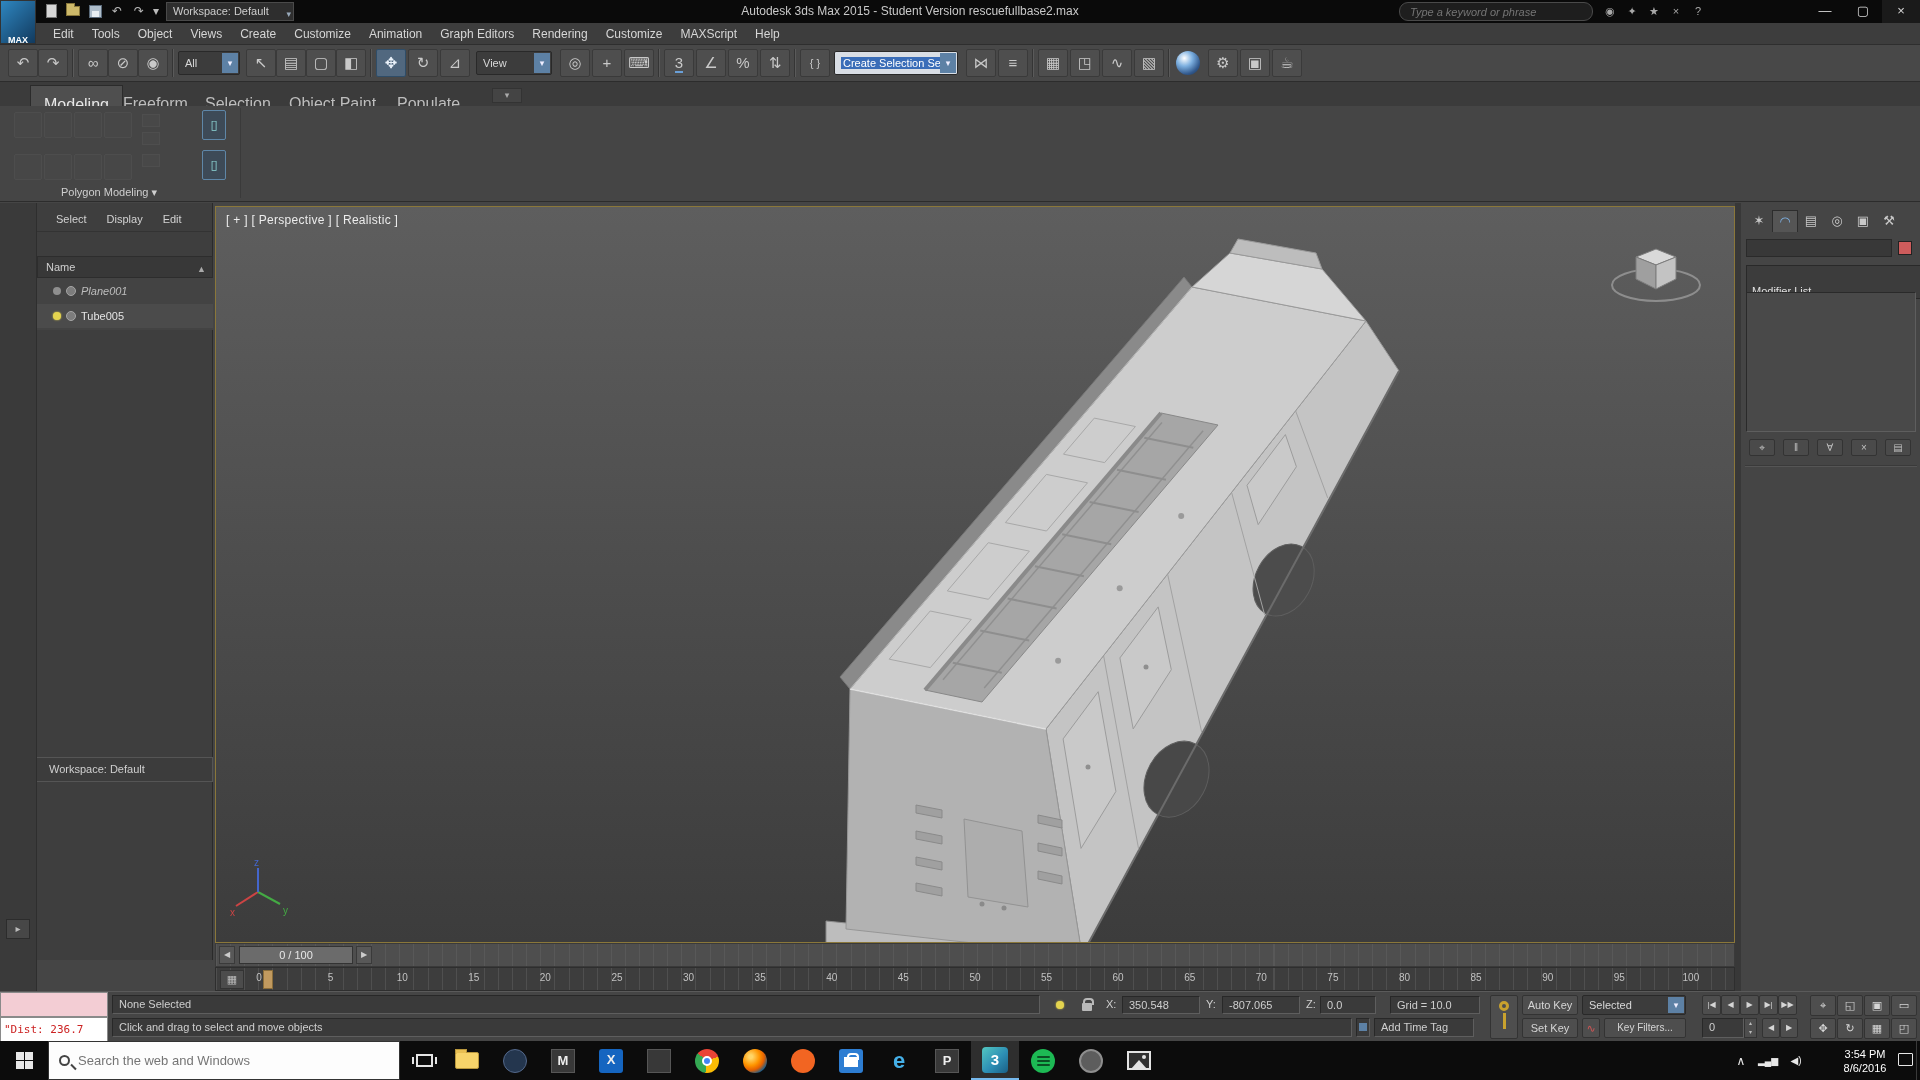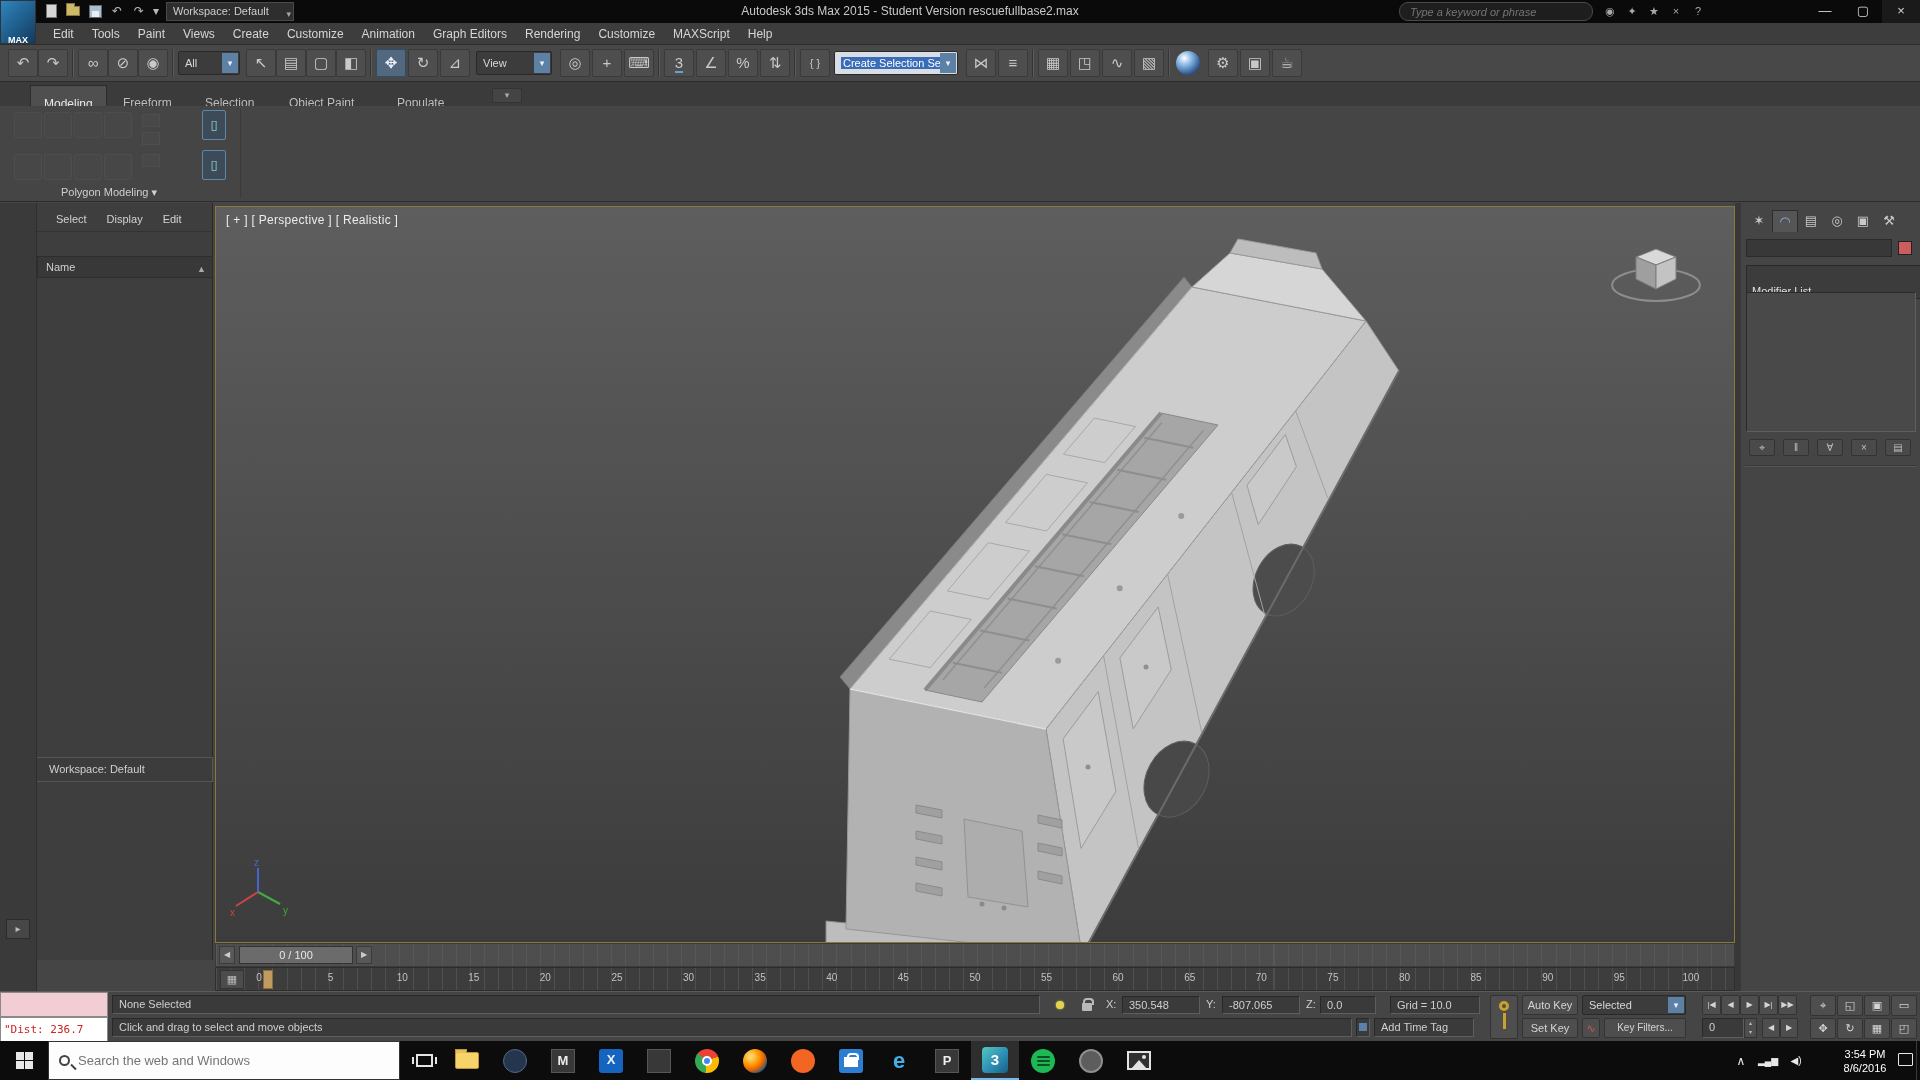--- a/index.html
+++ b/index.html
@@ -43,21 +43,21 @@
   .combo{position:absolute;top:6px;height:24px;background:#3c3c3c;border:1px solid #292929;color:#d8d8d8;font-size:11px;line-height:22px;
     padding:0 6px;border-radius:2px}
   .combo .arr{position:absolute;right:1px;top:1px;width:16px;height:20px;background:#5d81a5;color:#eef;font-size:9px;text-align:center;line-height:20px}
   #sel-set-combo{background:#d9dee5;color:#123}
   #sel-set-combo .seltext{background:#3a6db8;color:#fff;padding:0 2px}
   .matball{position:absolute;top:6px;width:24px;height:24px;border-radius:50%;background:radial-gradient(circle at 35% 30%,#fff,#7db0e0 35%,#31588c 70%,#18304e)}
   .snapnum{border-bottom:2px solid #6aa0d8}
 
   
   #ribbon-tabs{position:absolute;left:0;top:82px;width:1920px;height:24px;background:#3b3b3b}
-  .rtab{position:absolute;top:3px;height:21px;font-size:12px;color:#bdbdbd;padding:8px 13px;line-height:21px}
+  .rtab{position:absolute;top:3px;height:21px;font-size:16px;color:#bdbdbd;padding:8px 13px;line-height:21px}
   .rtab.active{background:#4f4f4f;color:#e8e8e8;border:1px solid #2b2b2b;border-bottom:none}
   #ribbon-opts{position:absolute;left:492px;top:6px;width:30px;height:15px;background:#444;border:1px solid #333;color:#aaa;
     font-size:9px;text-align:center;line-height:13px}
   #ribbon-body{position:absolute;left:0;top:106px;width:1920px;height:96px;background:#454545;border-bottom:1px solid #2c2c2c}
   .dimbtn{position:absolute;width:28px;height:26px;background:#4a4a4a;border:1px solid #555;border-radius:2px;opacity:.55}
   .minibtn{position:absolute;width:18px;height:13px;background:#4a4a4a;border:1px solid #555;opacity:.6}
   .hibtn{position:absolute;width:24px;height:30px;background:#3d4a57;border:1px solid #5f87a8;border-radius:2px;color:#8fd8d8;
     font-size:13px;text-align:center;line-height:28px}
   #pm-label{position:absolute;left:14px;top:80px;width:190px;font-size:11px;color:#cfcfcf;text-align:center}
   #ribbon-divider{position:absolute;left:240px;top:2px;width:1px;height:90px;background:#3a3a3a}
@@ -205,21 +205,21 @@
     <div class="comm-ic" style="left:1688px"><span>?</span></div>
     <div class="winctl" style="left:1806px"><span>—</span></div>
     <div class="winctl" style="left:1844px"><span>▢</span></div>
     <div class="winctl" id="wc-close" style="left:1882px"><span>×</span></div>
   </div>
   <div id="applogo">MAX</div>
 
   <div id="menubar">
     <span class="menu-item">Edit</span>
     <span class="menu-item">Tools</span>
-    <span class="menu-item">Paint</span>
+    <span class="menu-item">Object</span>
     <span class="menu-item">Views</span>
     <span class="menu-item">Create</span>
     <span class="menu-item">Customize</span>
     <span class="menu-item">Animation</span>
     <span class="menu-item">Graph Editors</span>
     <span class="menu-item">Rendering</span>
     <span class="menu-item">Customize</span>
     <span class="menu-item">MAXScript</span>
     <span class="menu-item">Help</span>
   </div>
@@ -300,20 +300,32 @@
   <div id="explorer">
     <div id="explorer-menus">
       <span class="exp-menu">Select</span>
       <span class="exp-menu">Display</span>
       <span class="exp-menu">Edit</span>
     </div>
     <div id="explorer-header">
       <span>Name</span>
       <span id="explorer-sort">▲</span>
     </div>
+    <div id="explorer-list">
+      <div class="exp-row" style="top:1px">
+        <span class="bulb off"></span>
+        <span class="geo-sphere"></span>
+        <span class="exp-label hidden">Plane001</span>
+      </div>
+      <div class="exp-row sel" style="top:26px">
+        <span class="bulb on"></span>
+        <span class="geo-sphere"></span>
+        <span class="exp-label">Tube005</span>
+      </div>
+    </div>
   </div>
   <div id="workspace-box">Workspace: Default</div>
 
   <div id="viewport">
     <div id="vp-label">[ + ] [ Perspective ] [ Realistic ]</div>
 
     
     <svg width="1518" height="735" viewBox="0 0 1518 735">
 
       <polygon points="634,482 976,80 968,70 624,470" fill="#8a8a8a" stroke="#777" stroke-width="1"></polygon>

